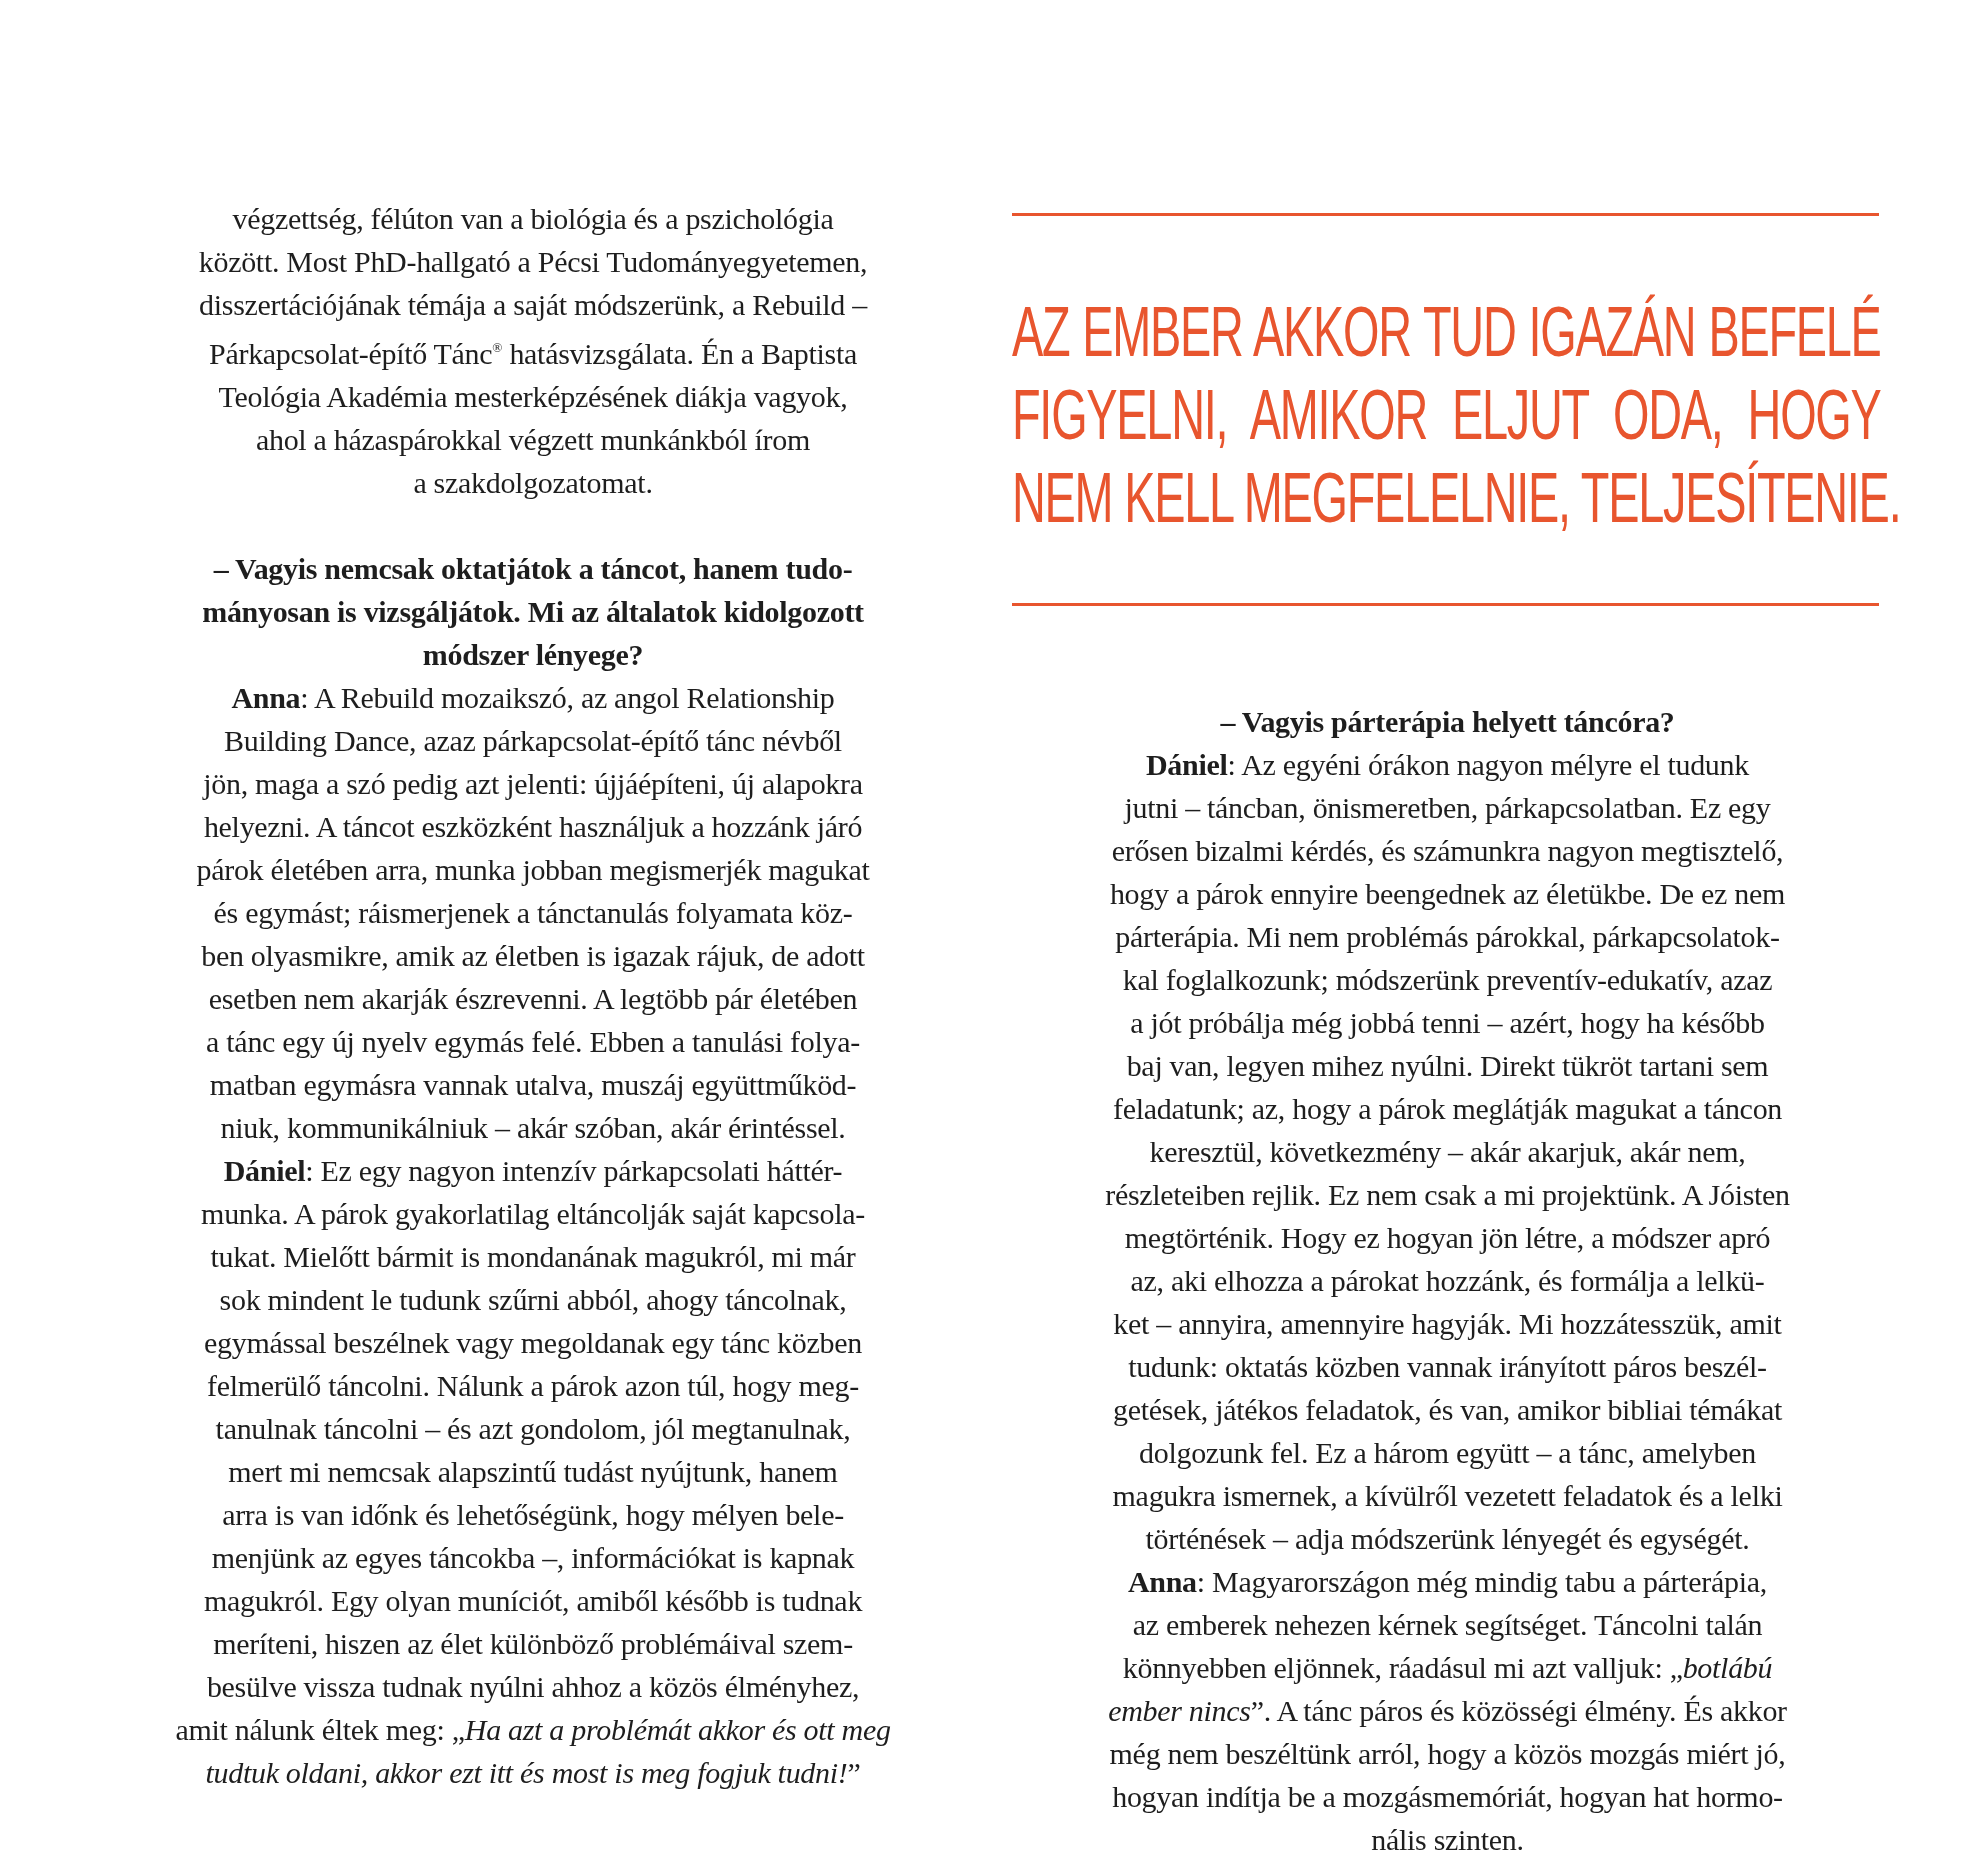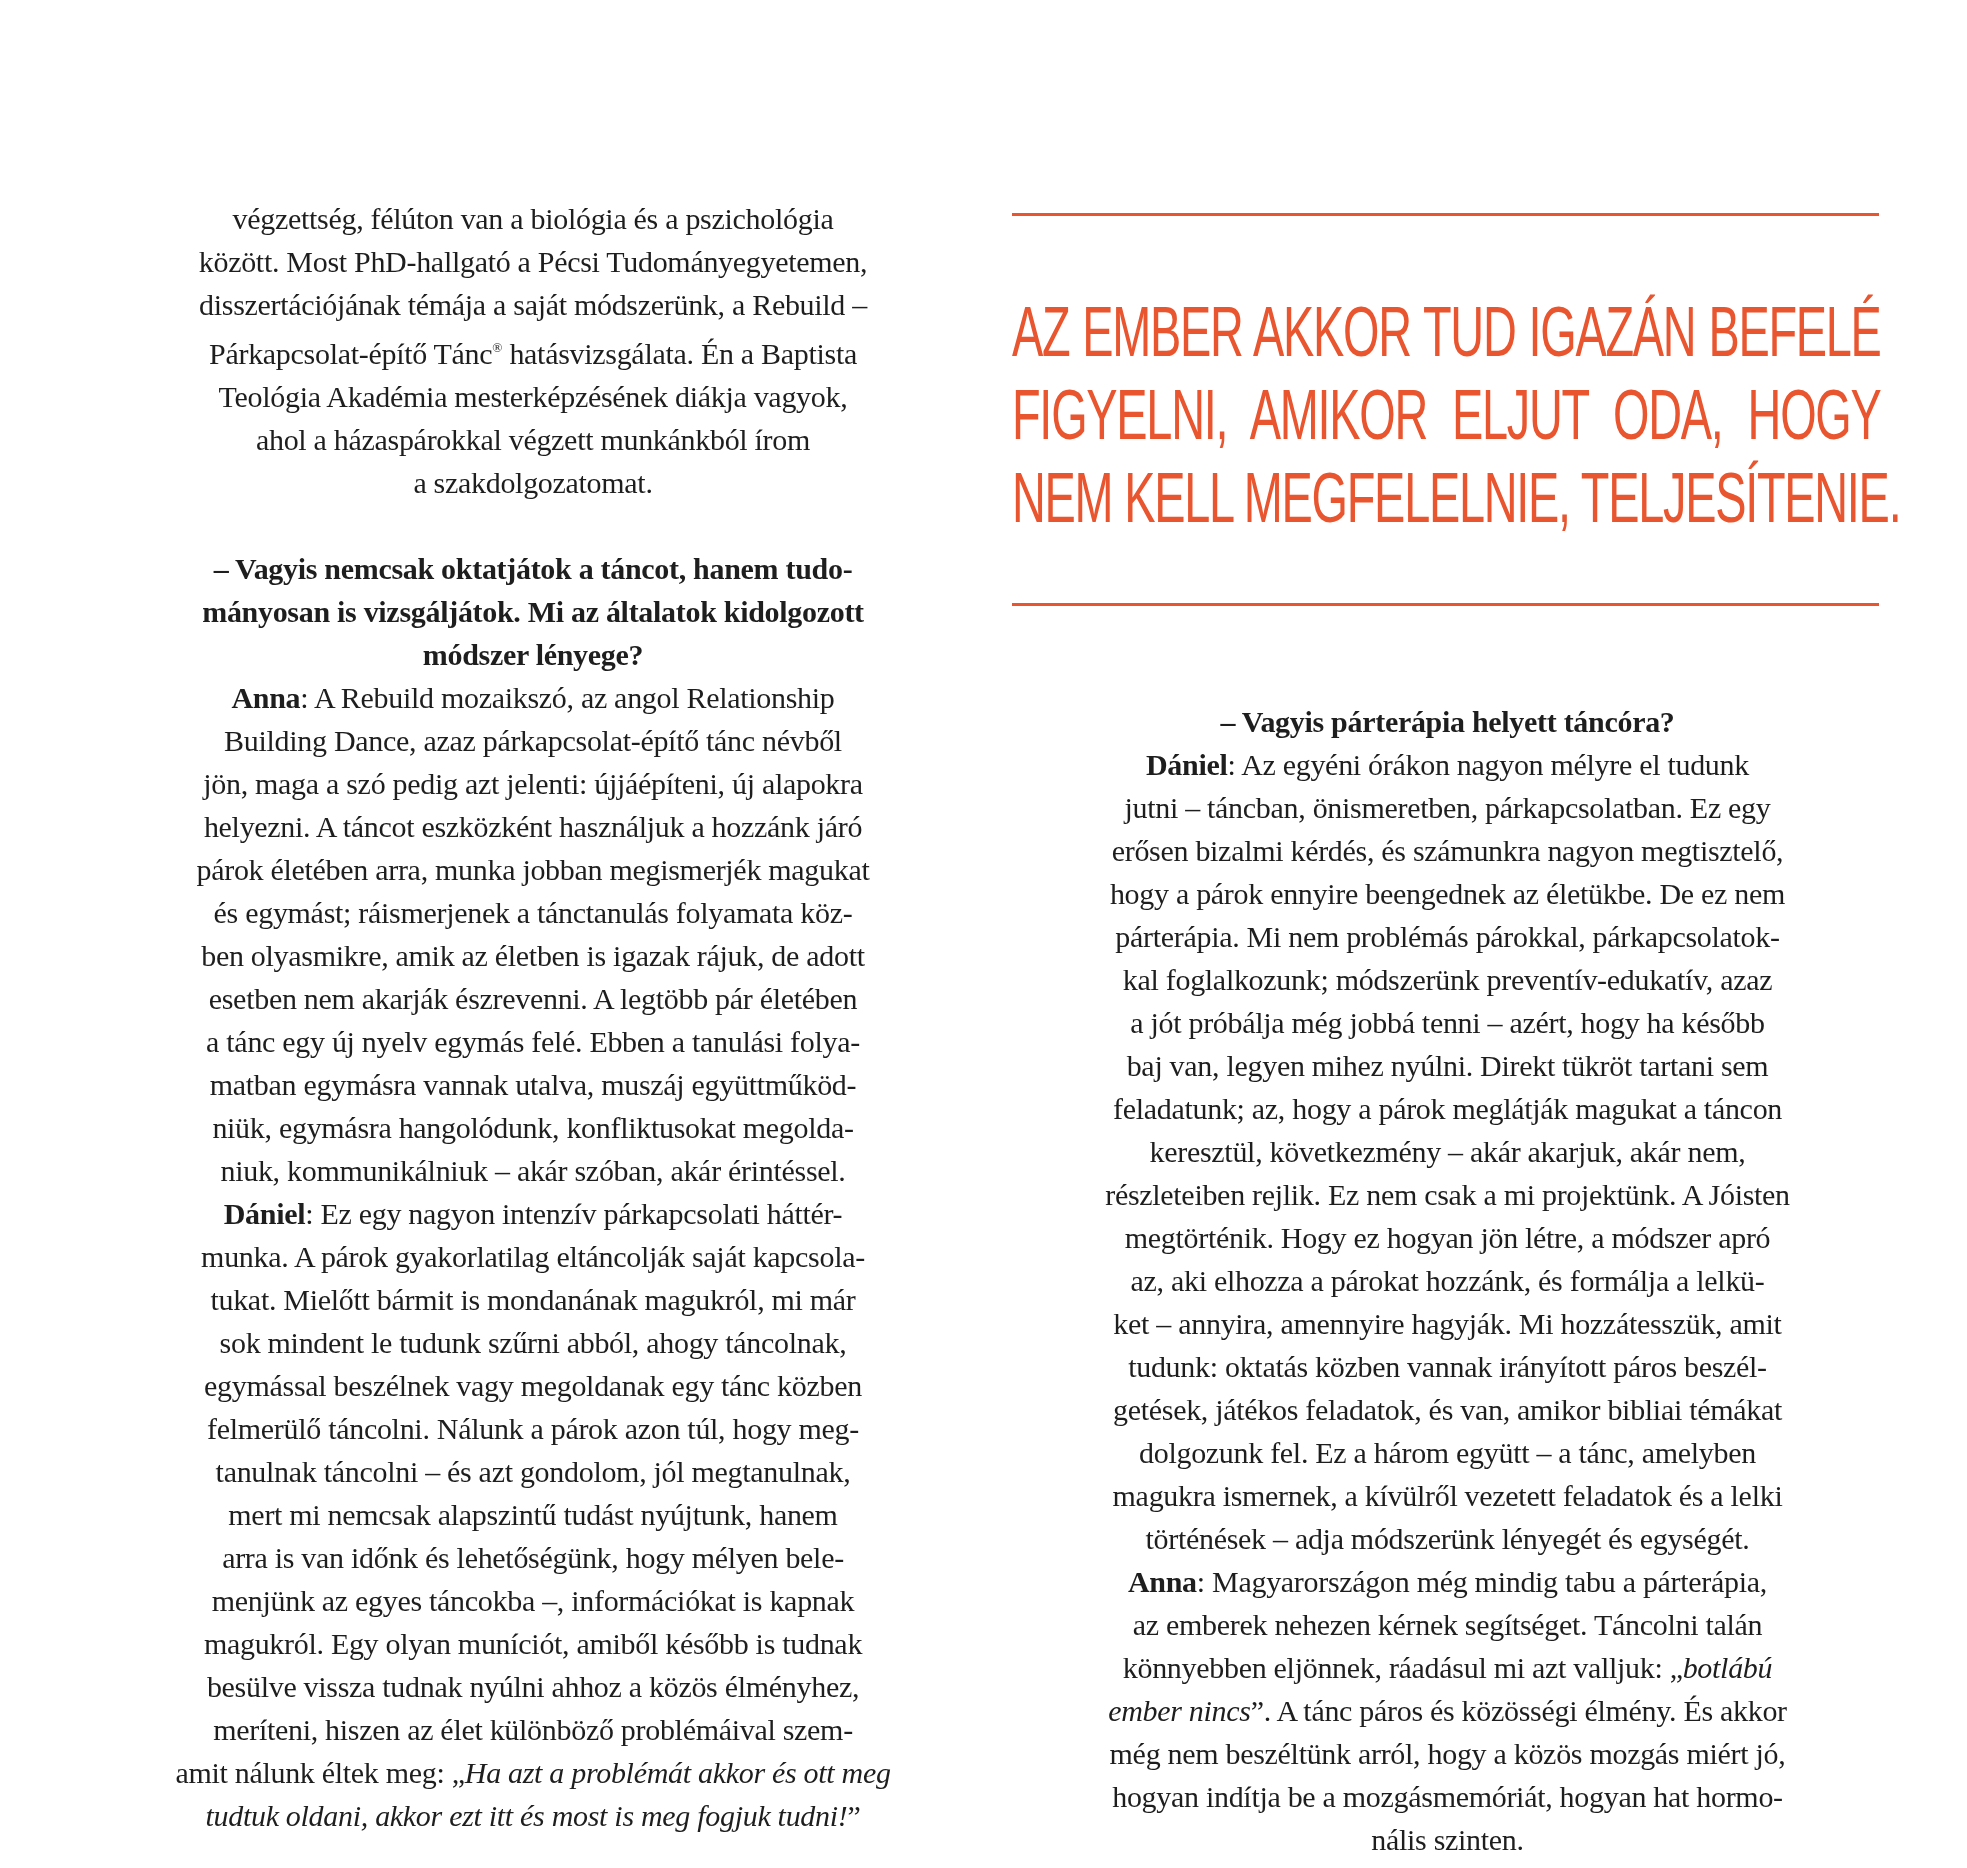--- a/index.html
+++ b/index.html
@@ -91,38 +91,37 @@
     <span class="line"><span class="speaker">Anna</span><span>: A Rebuild mozaikszó, az angol Relationship</span></span>
     <span class="line">Building Dance, azaz párkapcsolat-építő tánc névből</span>
     <span class="line">jön, maga a szó pedig azt jelenti: újjáépíteni, új alapokra</span>
     <span class="line">helyezni. A táncot eszközként használjuk a hozzánk járó</span>
     <span class="line">párok életében arra, munka jobban megismerjék magukat</span>
     <span class="line">és egymást; ráismerjenek a tánctanulás folyamata köz-</span>
     <span class="line">ben olyasmikre, amik az életben is igazak rájuk, de adott</span>
     <span class="line">esetben nem akarják észrevenni. A legtöbb pár életében</span>
     <span class="line">a tánc egy új nyelv egymás felé. Ebben a tanulási folya-</span>
     <span class="line">matban egymásra vannak utalva, muszáj együttműköd-</span>
-    <span class="line">niük, egymásra hangolódunk, konfliktusokat megolda-</span>
     <span class="line">niuk, kommunikálniuk – akár szóban, akár érintéssel.</span>
   </div>
 
   <div>
     <span class="line"><span class="speaker">Dániel</span><span>: Ez egy nagyon intenzív párkapcsolati háttér-</span></span>
     <span class="line">munka. A párok gyakorlatilag eltáncolják saját kapcsola-</span>
     <span class="line">tukat. Mielőtt bármit is mondanának magukról, mi már</span>
     <span class="line">sok mindent le tudunk szűrni abból, ahogy táncolnak,</span>
     <span class="line">egymással beszélnek vagy megoldanak egy tánc közben</span>
     <span class="line">felmerülő táncolni. Nálunk a párok azon túl, hogy meg-</span>
     <span class="line">tanulnak táncolni – és azt gondolom, jól megtanulnak,</span>
     <span class="line">mert mi nemcsak alapszintű tudást nyújtunk, hanem</span>
     <span class="line">arra is van időnk és lehetőségünk, hogy mélyen bele-</span>
     <span class="line">menjünk az egyes táncokba –, információkat is kapnak</span>
     <span class="line">magukról. Egy olyan muníciót, amiből később is tudnak</span>
+    <span class="line">meríteni, hiszen az élet különböző problémáival szem-</span>
     <span class="line">besülve vissza tudnak nyúlni ahhoz a közös élményhez,</span>
-    <span class="line">meríteni, hiszen az élet különböző problémáival szem-</span>
     <span class="line"><span>amit nálunk éltek meg: „</span><span class="it">Ha azt a problémát akkor és ott meg</span></span>
     <span class="line"><span class="it">tudtuk oldani, akkor ezt itt és most is meg fogjuk tudni!</span><span>”</span></span>
   </div>
 </div>
 
 <div class="pull">
   <div class="rule rule-top" style="background: rgb(232, 85, 46);"></div>
   <div class="pull-text" style="color: rgb(232, 85, 46);">
     <span class="pl">AZ EMBER AKKOR TUD IGAZÁN BEFELÉ</span>
     <span class="pl">FIGYELNI, AMIKOR ELJUT ODA, HOGY</span>

